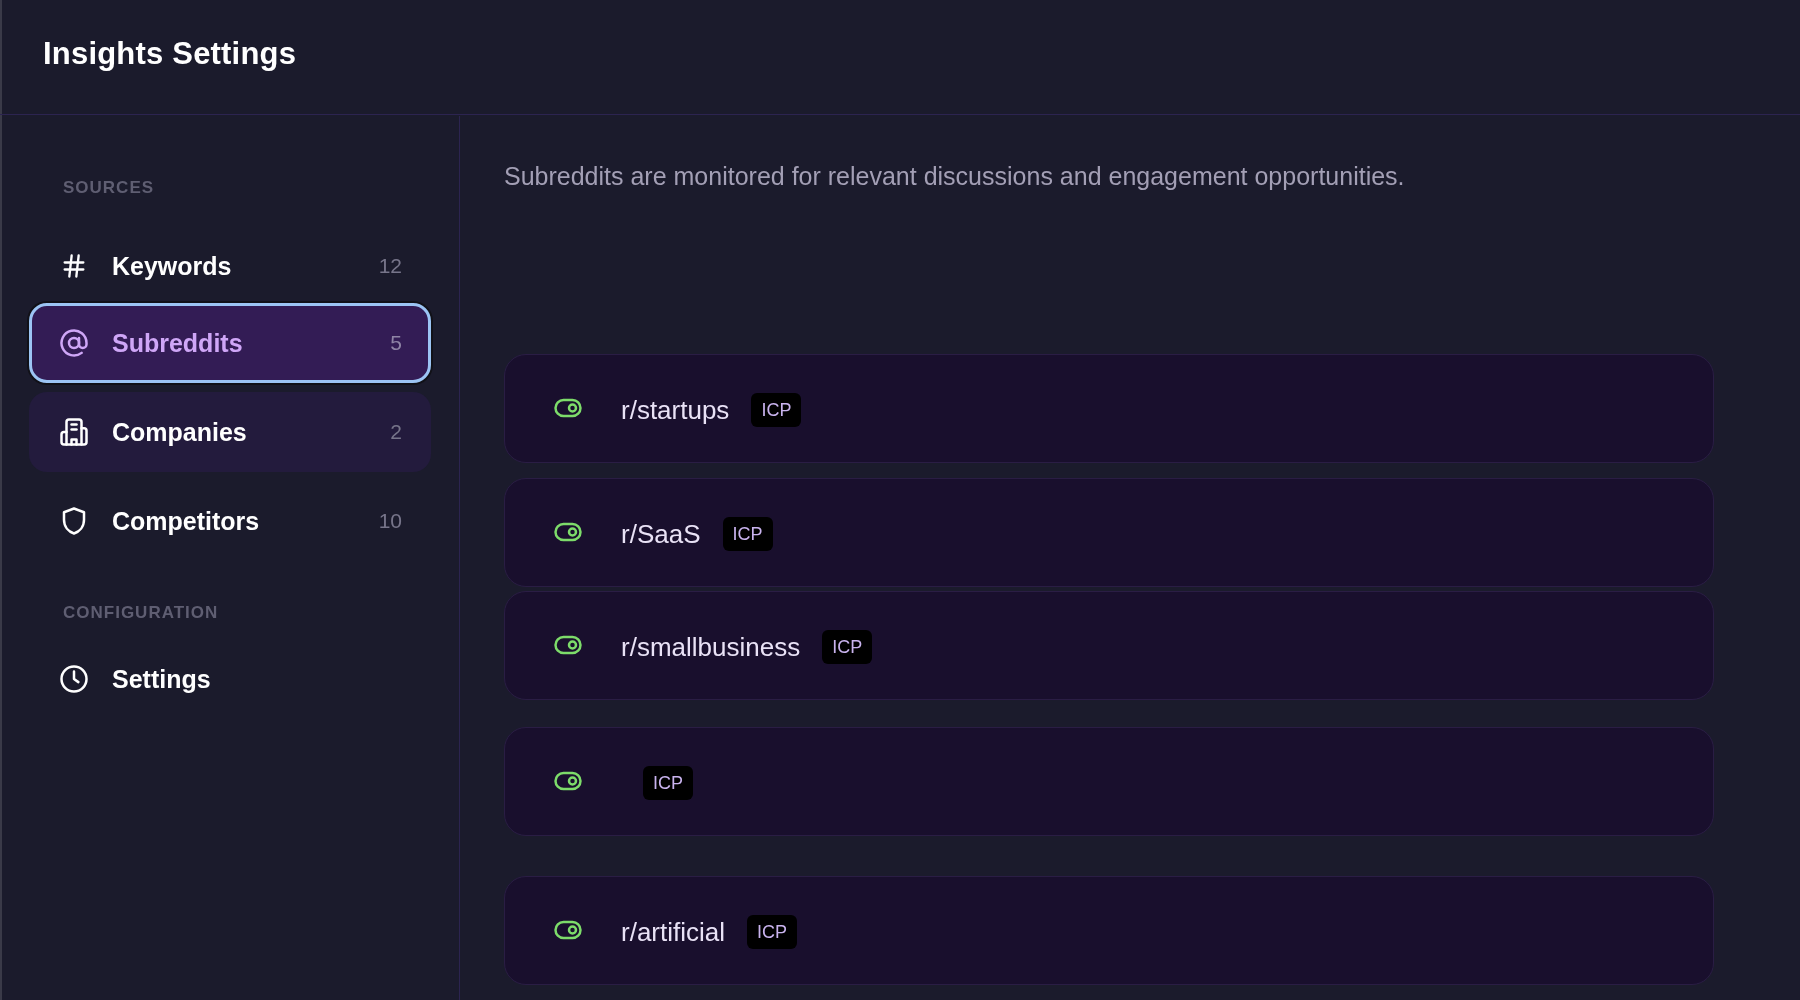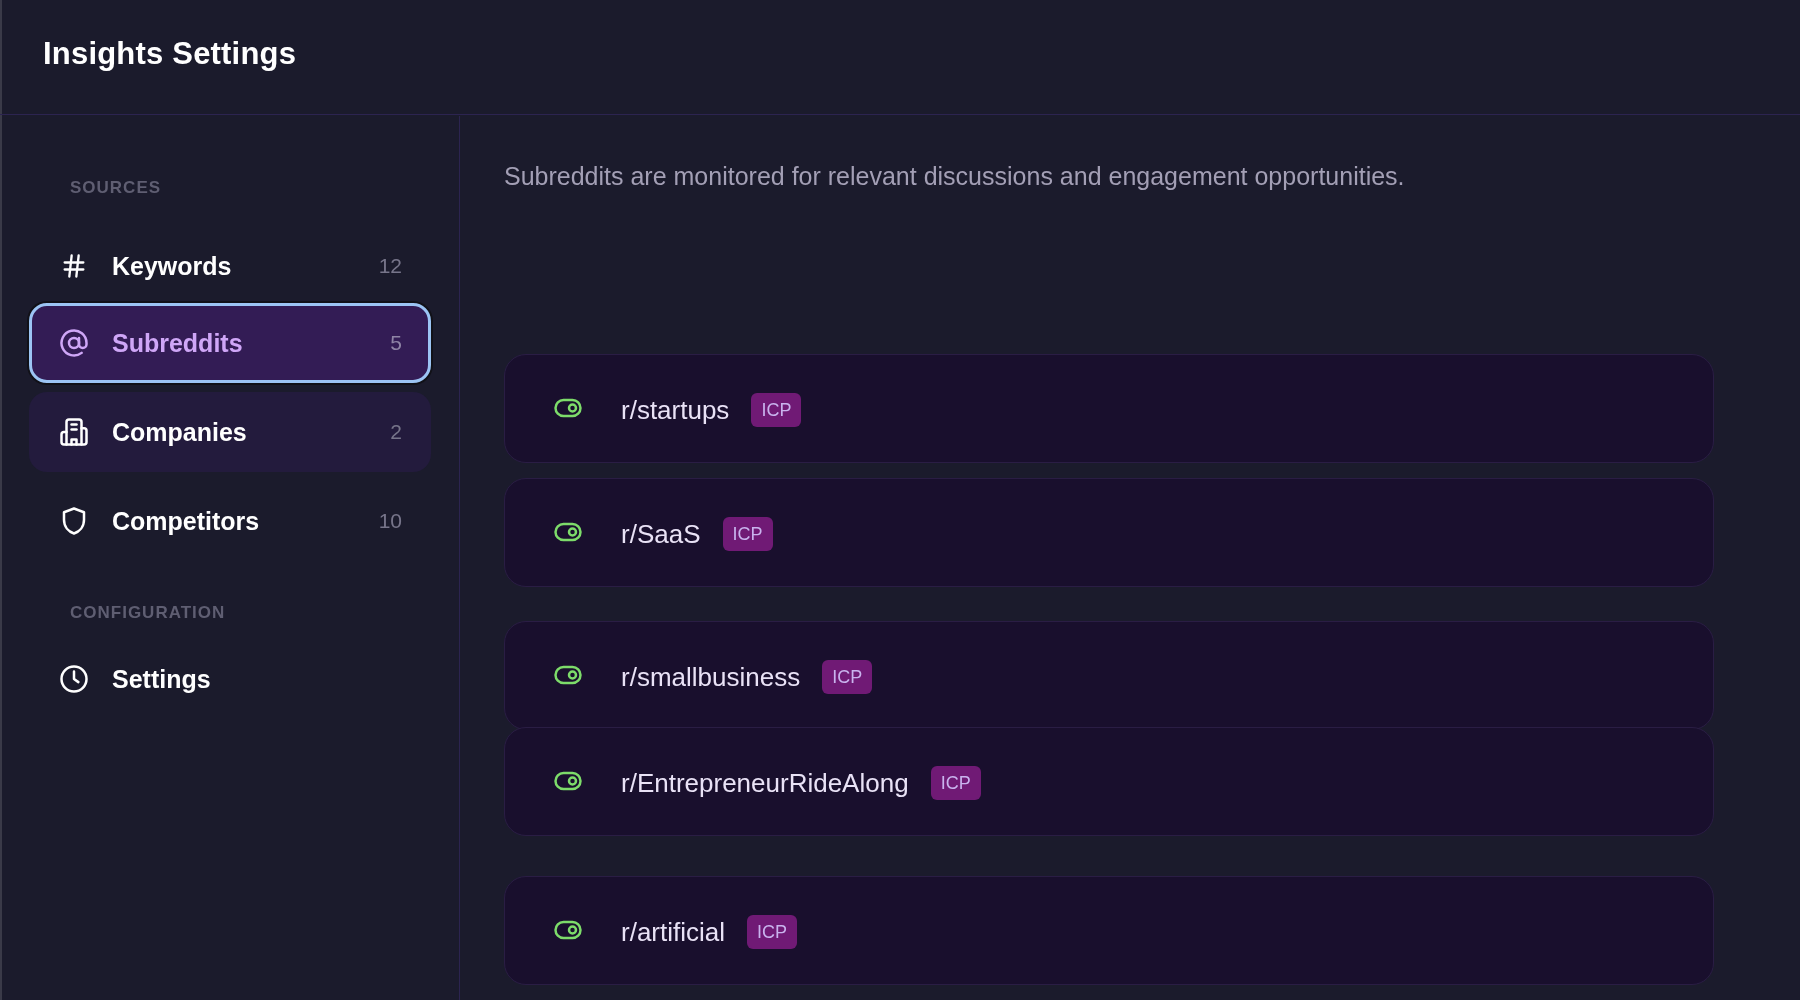--- a/index.html
+++ b/index.html
@@ -20,21 +20,21 @@
   }
   .page-title {
     position: absolute; left: 43px; top: 36px;
     font-size: 31px; font-weight: 700; color: #ffffff; letter-spacing: 0.2px;
   }
   .sidebar {
     position: absolute; left: 0; top: 116px; width: 460px; height: 884px;
     border-right: 1px solid #2c2450;
   }
   .section-label {
-    position: absolute; left: 70px;
+    position: absolute; left: 63px;
     font-size: 17px; font-weight: 700; color: #5f5e72; letter-spacing: 1px;
   }
   .nav-item {
     position: absolute; left: 29px; width: 402px; height: 80px;
     border-radius: 18px; display: flex; align-items: center;
     cursor: pointer;
   }
   .nav-item.active {
     background: #331c55;
     border: 3px solid #9cc4f4;
@@ -82,21 +82,21 @@
   .toggle-icon {
     position: absolute; left: 49px; top: 42px; width: 28px; height: 22px;
   }
   .sub-name {
     position: absolute; left: 116px; top: 38px;
     font-size: 26px; color: #e9e2f6;
     display: flex; align-items: center;
   }
   .icp-badge {
     display: inline-block; margin-left: 22px;
-    background: #701a75; color: #c9b3ee;
+    background: #000000; color: #c9b3ee;
     font-size: 18px; padding: 7px 10px; border-radius: 6px;
     line-height: 20px;
   }
 </style>
 </head>
 <body>
 
 <div class="left-edge"></div>
 
 <div class="header">
@@ -187,38 +187,37 @@
     <svg class="toggle-icon" viewBox="0 0 28 22">
         <rect x="1.5" y="3" width="25" height="16" rx="8" fill="none" stroke="#7ddc6a" stroke-width="2.5"></rect>
         <circle cx="18.5" cy="11" r="3.5" fill="none" stroke="#7ddc6a" stroke-width="2.5"></circle>
       </svg>
     <div class="sub-name">
       <span>r/SaaS</span>
       <span class="icp-badge">ICP</span>
     </div>
   </div>
 
-  <div class="sub-card" style="top:505px;padding-left:21px;">
+  <div class="sub-card" style="top:475px;padding-left:21px;">
     <svg class="toggle-icon" viewBox="0 0 28 22">
         <rect x="1.5" y="3" width="25" height="16" rx="8" fill="none" stroke="#7ddc6a" stroke-width="2.5"></rect>
         <circle cx="18.5" cy="11" r="3.5" fill="none" stroke="#7ddc6a" stroke-width="2.5"></circle>
       </svg>
     <div class="sub-name">
       <span>r/smallbusiness</span>
       <span class="icp-badge">ICP</span>
     </div>
   </div>
 
   <div class="sub-card" style="top:611px;">
     <svg class="toggle-icon" viewBox="0 0 28 22">
         <rect x="1.5" y="3" width="25" height="16" rx="8" fill="none" stroke="#7ddc6a" stroke-width="2.5"></rect>
         <circle cx="18.5" cy="11" r="3.5" fill="none" stroke="#7ddc6a" stroke-width="2.5"></circle>
       </svg>
     <div class="sub-name">
-      <span>r/EntrepreneurRideAlong</span>
       <span class="icp-badge">ICP</span>
     </div>
   </div>
 
   <div class="sub-card" style="top:760px;text-align:center;">
     <svg class="toggle-icon" viewBox="0 0 28 22">
         <rect x="1.5" y="3" width="25" height="16" rx="8" fill="none" stroke="#7ddc6a" stroke-width="2.5"></rect>
         <circle cx="18.5" cy="11" r="3.5" fill="none" stroke="#7ddc6a" stroke-width="2.5"></circle>
       </svg>
     <div class="sub-name">

